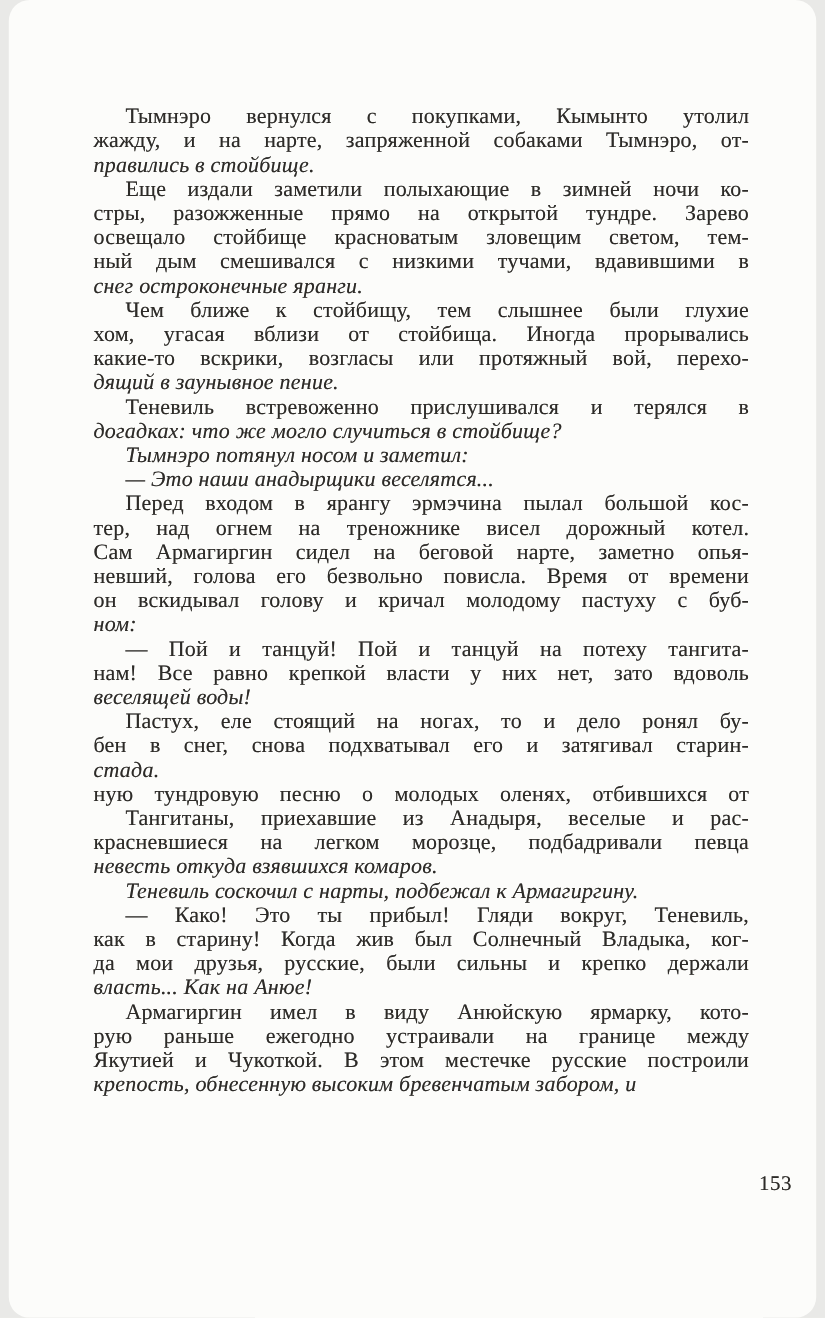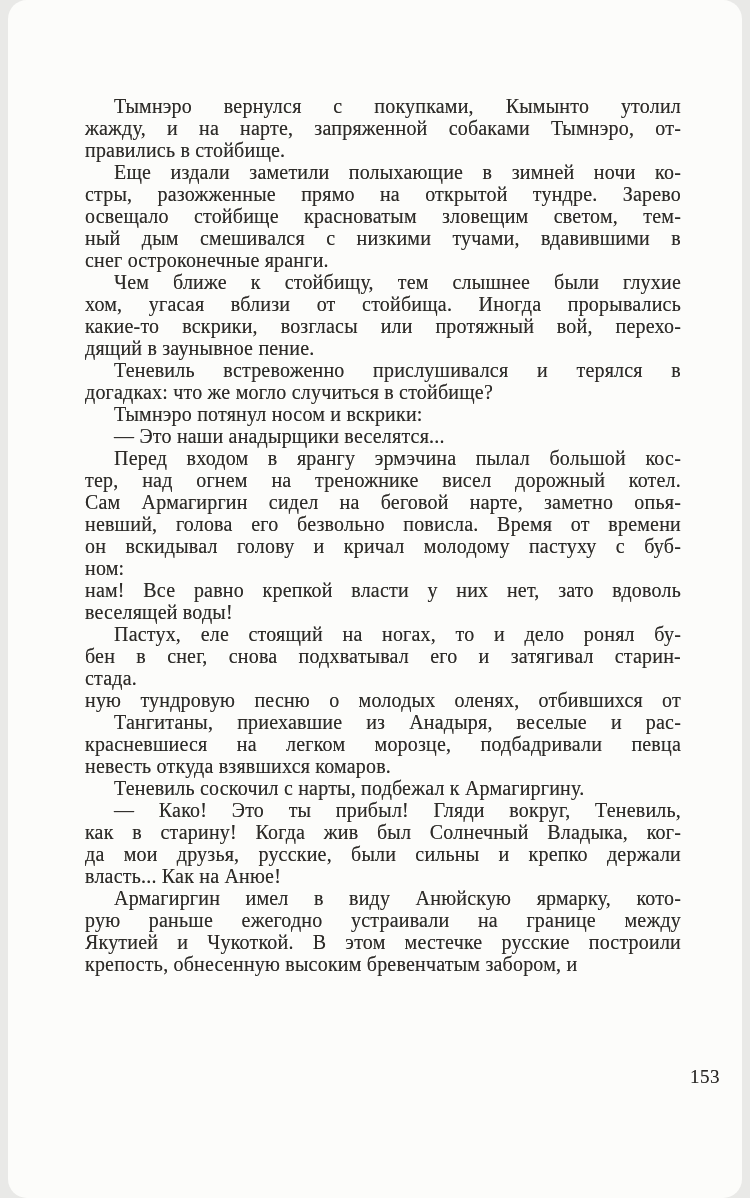--- a/index.html
+++ b/index.html
@@ -35,20 +35,21 @@
     text-align: justify;
     text-align-last: justify;
     white-space: normal;
   }
   .line.first {
     text-indent: 29px;
   }
   .line.last {
     text-align: left;
     text-align-last: left;
+    font-style: italic;
   }
   .page-number {
     position: absolute;
     top: 1066px;
     left: 0;
     width: 712px; 
     text-align: right;
     font-size: 19px;
     line-height: 22px;
     letter-spacing: 0.5px;
@@ -76,34 +77,35 @@
         <div class="line first">Чем ближе к стойбищу, тем слышнее были глухие</div>
         <div class="line">хом, угасая вблизи от стойбища. Иногда прорывались</div>
         <div class="line">какие-то вскрики, возгласы или протяжный вой, перехо-</div>
         <div class="line last">дящий в заунывное пение.</div>
       </div>
       <div class="paragraph">
         <div class="line first">Теневиль встревоженно прислушивался и терялся в</div>
         <div class="line last">догадках: что же могло случиться в стойбище?</div>
       </div>
       <div class="paragraph">
-        <div class="line first last">Тымнэро потянул носом и вскрики:</div>
+        <div class="line first last">Тымнэро потянул носом и заметил:</div>
       </div>
       <div class="paragraph">
         <div class="line first last">— Это наши анадырщики веселятся...</div>
       </div>
       <div class="paragraph">
         <div class="line first">Перед входом в ярангу эрмэчина пылал большой кос-</div>
         <div class="line">тер, над огнем на треножнике висел дорожный котел.</div>
         <div class="line">Сам Армагиргин сидел на беговой нарте, заметно опья-</div>
         <div class="line">невший, голова его безвольно повисла. Время от времени</div>
         <div class="line">он вскидывал голову и кричал молодому пастуху с буб-</div>
         <div class="line last">ном:</div>
       </div>
       <div class="paragraph">
+        <div class="line first">— Пой и танцуй! Пой и танцуй на потеху тангита-</div>
         <div class="line">нам! Все равно крепкой власти у них нет, зато вдоволь</div>
         <div class="line last">веселящей воды!</div>
       </div>
       <div class="paragraph">
         <div class="line first">Пастух, еле стоящий на ногах, то и дело ронял бу-</div>
         <div class="line">бен в снег, снова подхватывал его и затягивал старин-</div>
         <div class="line last">стада.</div>
         <div class="line">ную тундровую песню о молодых оленях, отбившихся от</div>
       </div>
       <div class="paragraph">

